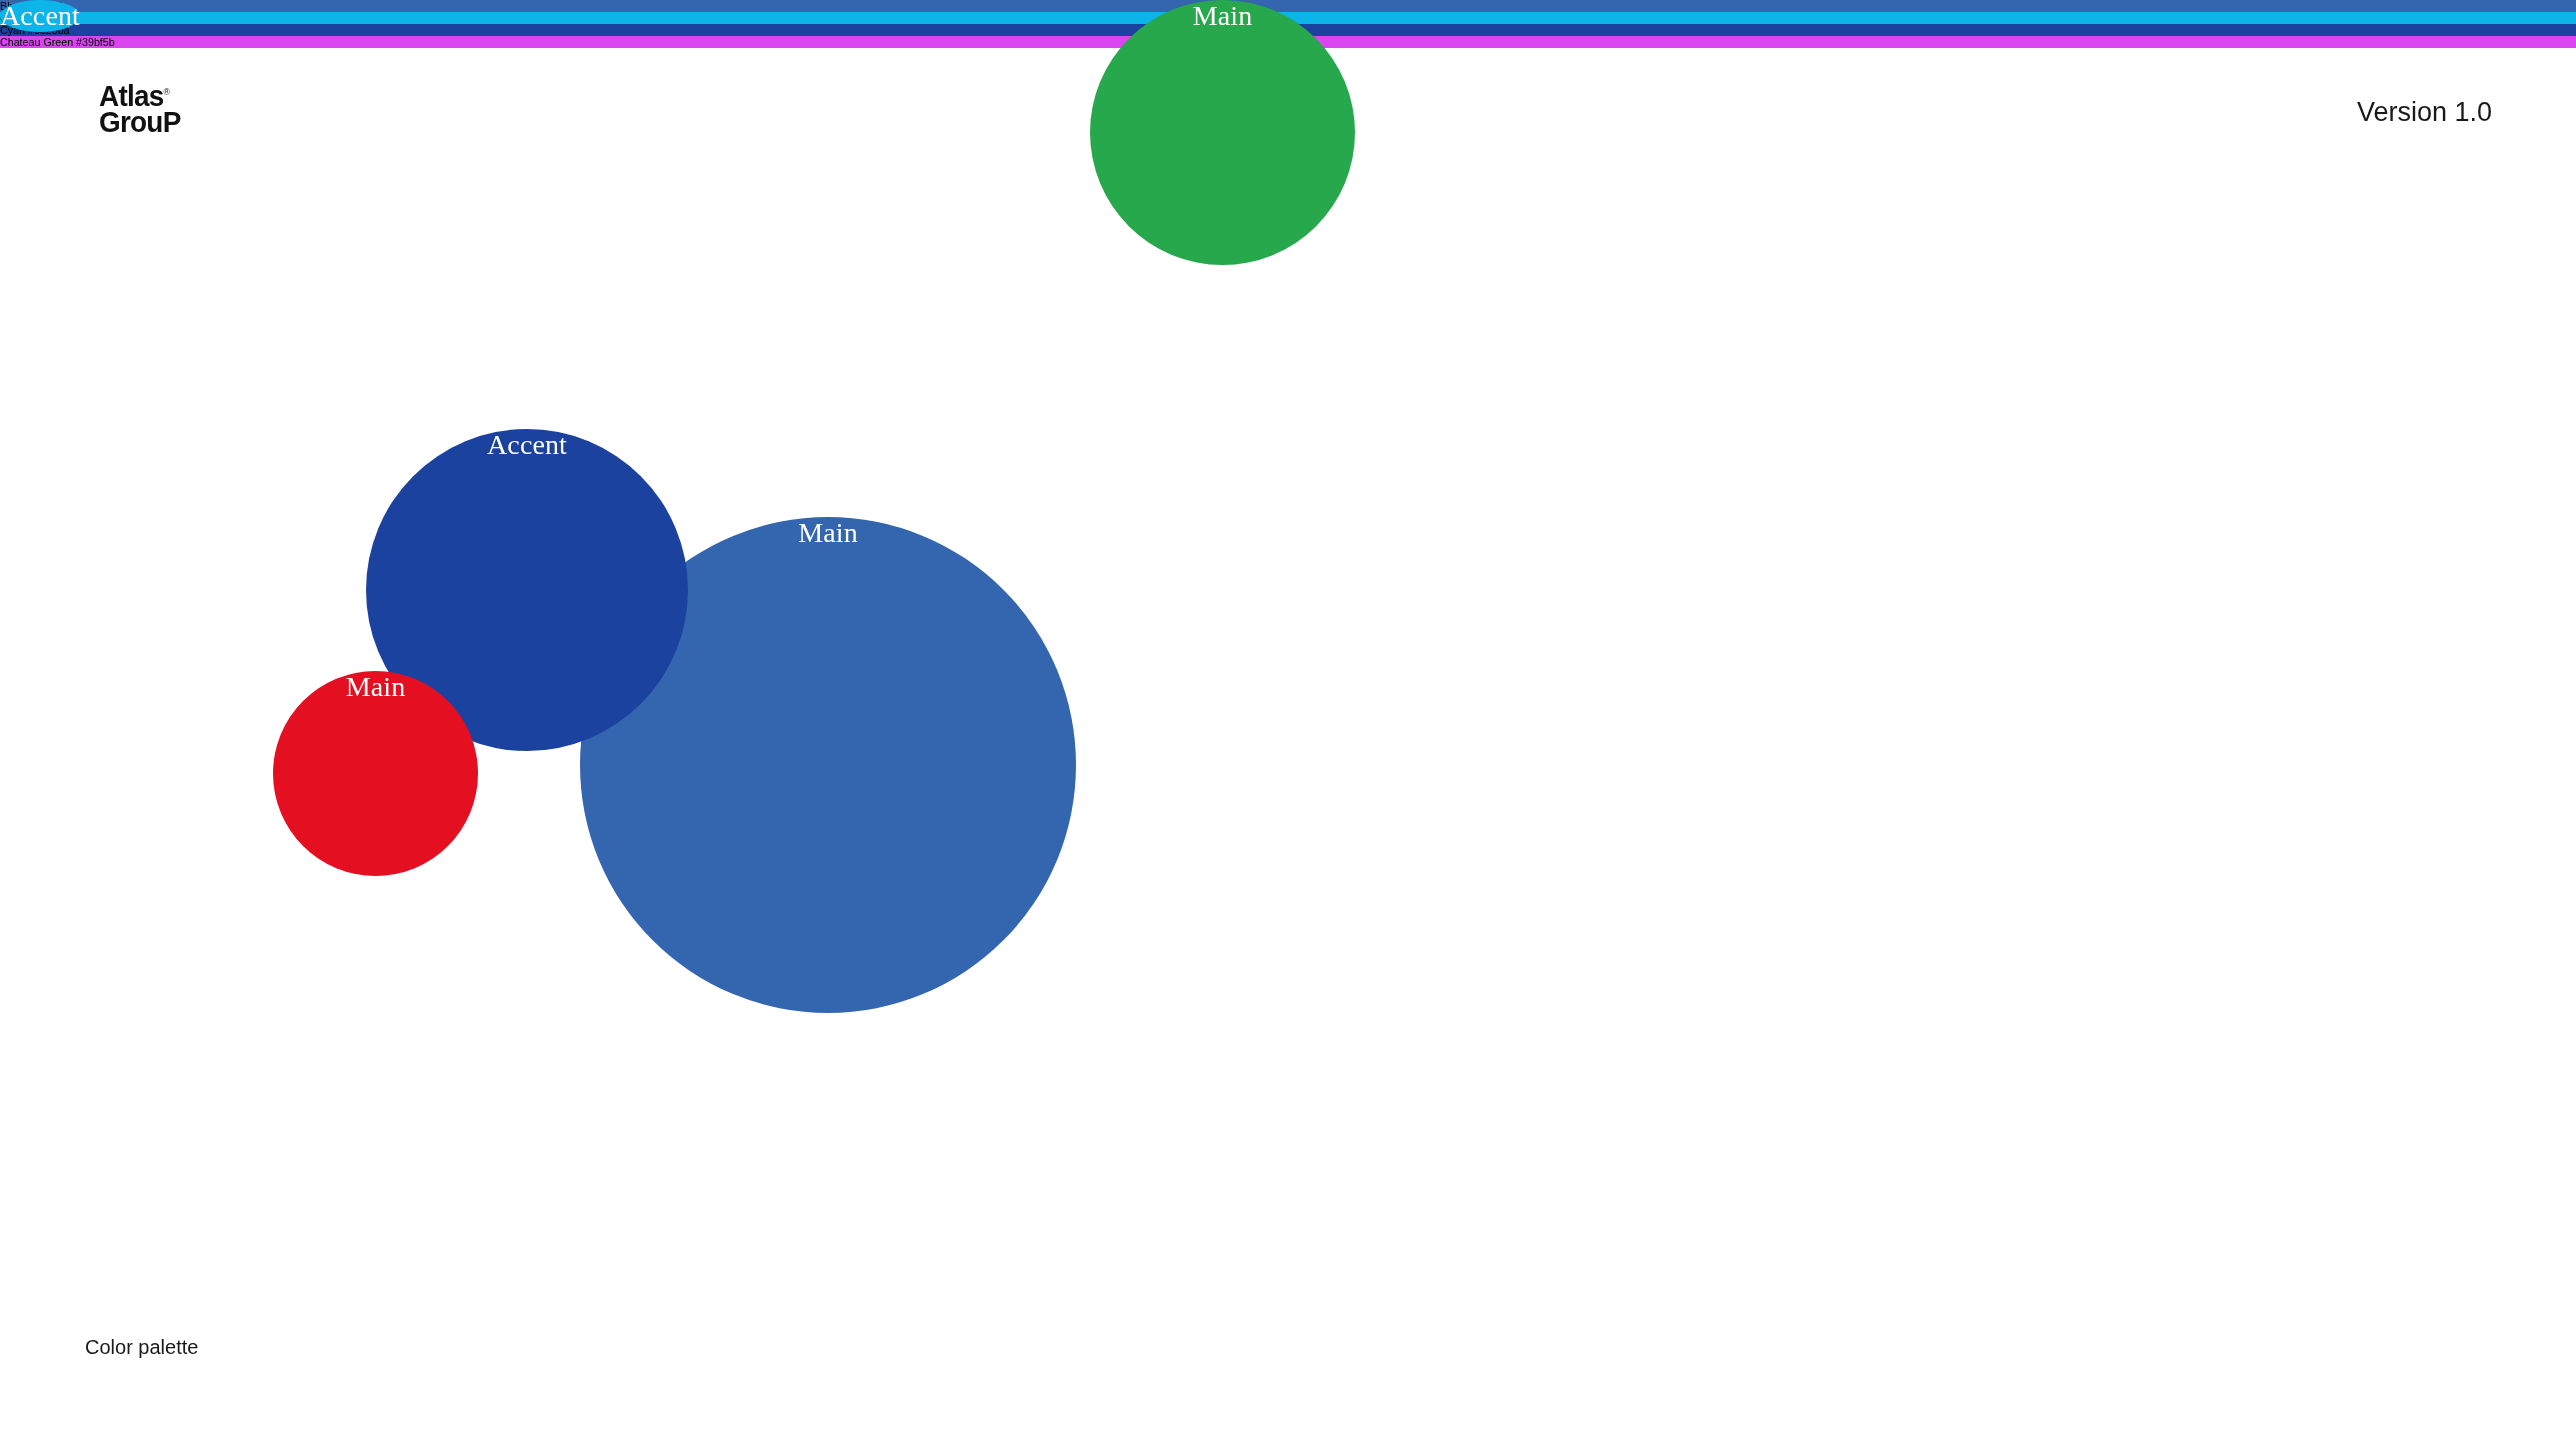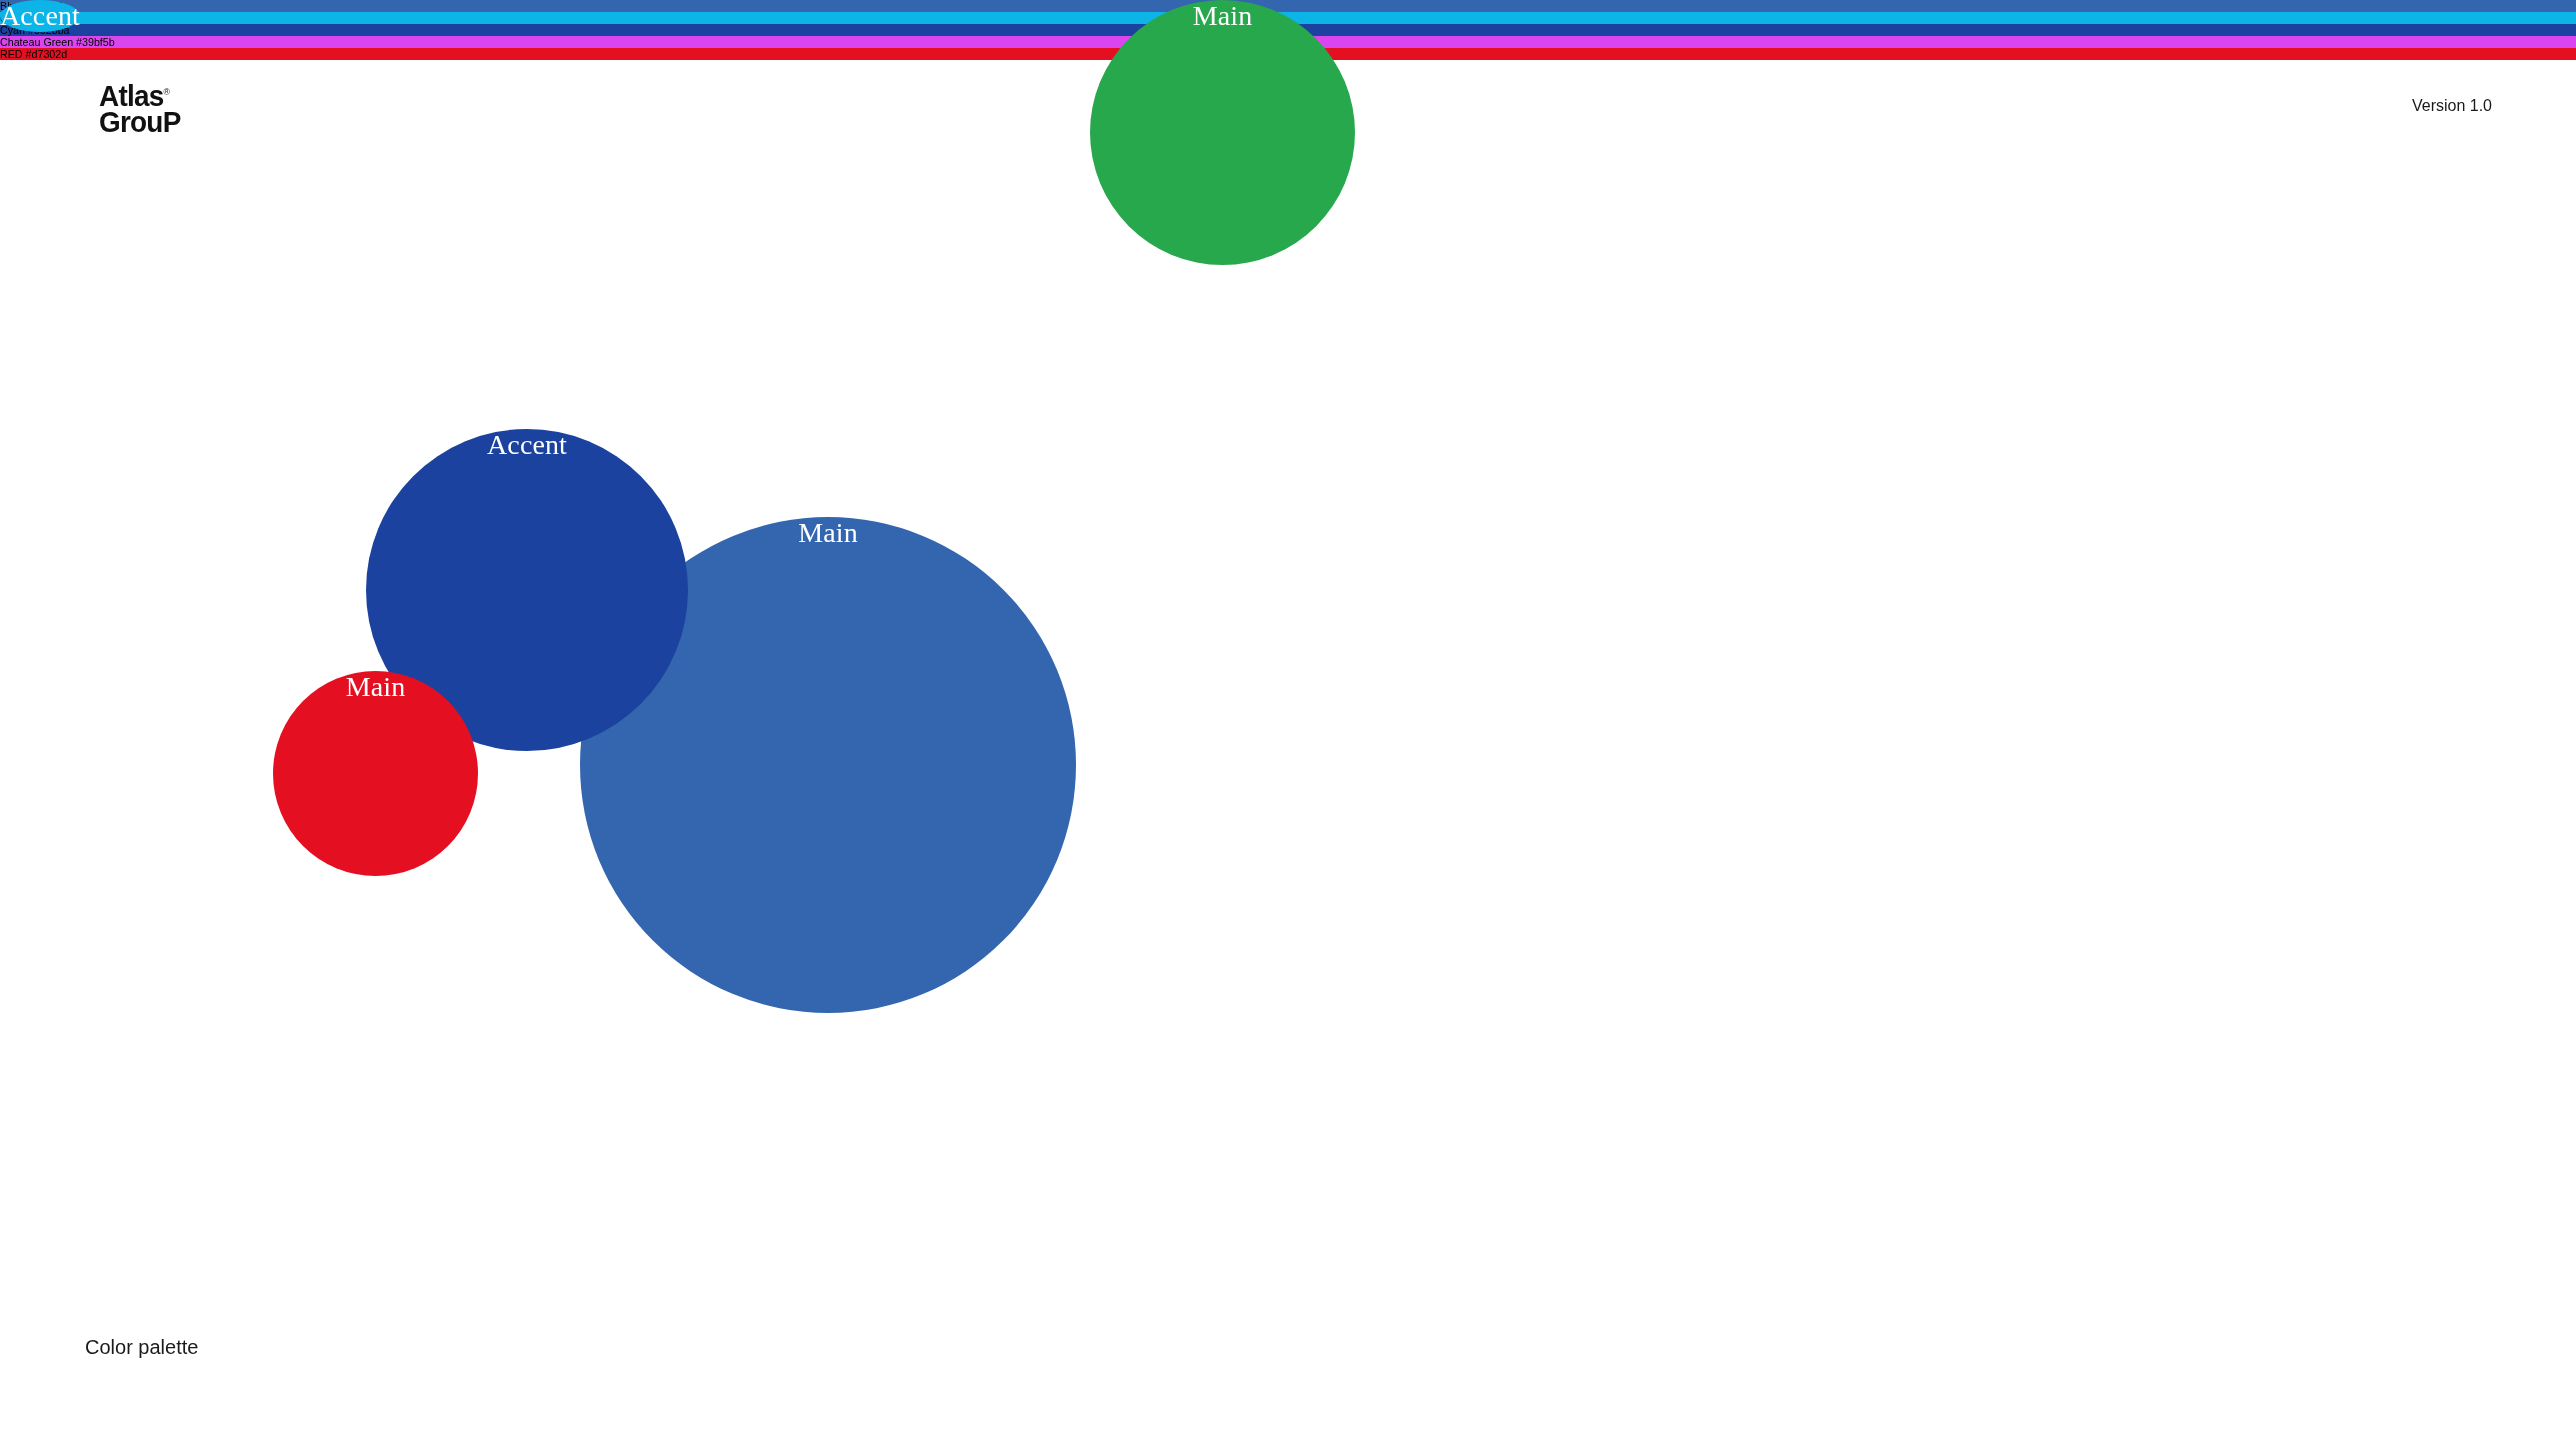--- a/index.html
+++ b/index.html
@@ -38,21 +38,21 @@
     vertical-align: super;
     letter-spacing: 0;
     font-weight: 400;
   }
 
   
   #version {
     position: absolute;
     right: 84px;
     top: 97px;
-    font-size: 16px;
+    font-size: 27px;
     color: #1a1a1a;
     white-space: nowrap;
     text-align: center;
   }
 
   
   #caption {
     position: absolute;
     left: 85px;
     top: 1336px;
@@ -177,23 +177,17 @@
     </div>
   </div>
 
   <div class="swatch" style="background:#d946ef;">
     <div class="swatch-text">
       <span class="swatch-name">Chateau Green</span>
       <span class="swatch-hex">#39bf5b</span>
     </div>
   </div>
 
-  <div class="swatch" style="background:#e41022;">
-    <div class="swatch-text">
-      <span class="swatch-name">RED</span>
-      <span class="swatch-hex">#d7302d</span>
-    </div>
-  </div>
 
 </div>
 
 <div id="caption">Color palette</div>
 
 
 </body></html>

